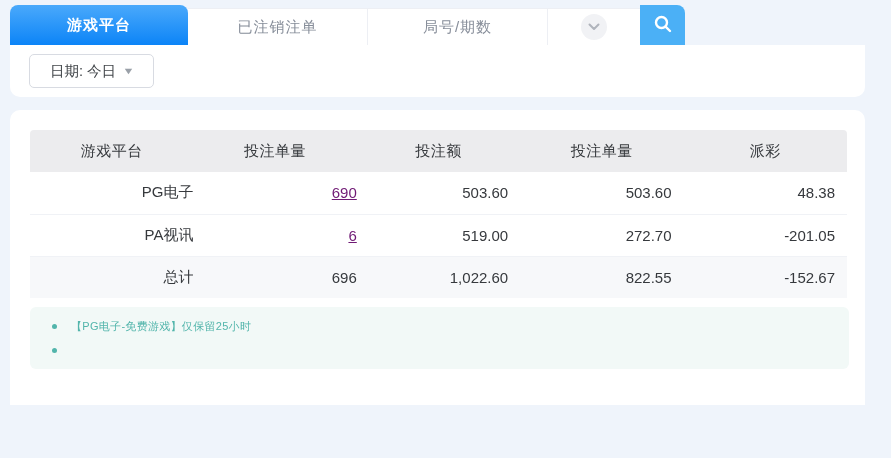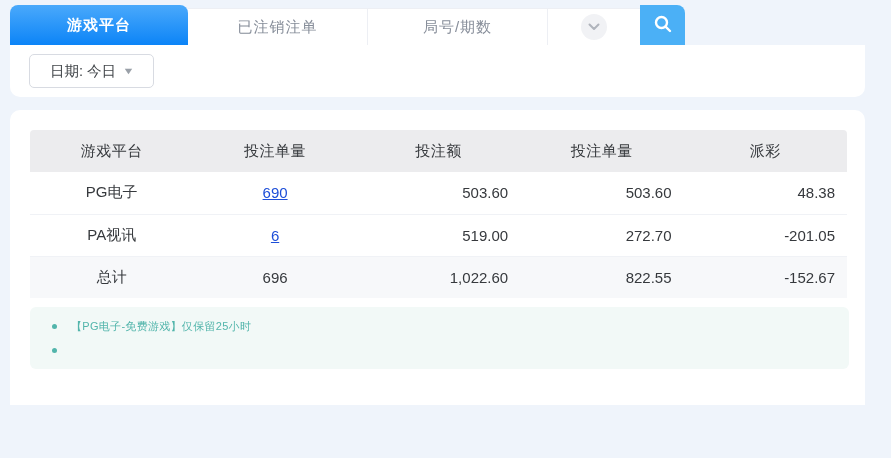--- a/index.html
+++ b/index.html
@@ -77,24 +77,24 @@
     background: #ececee;
     height: 42px; font-size: 15px; font-weight: 500; color: #36393d;
     text-align: center; letter-spacing: 0.5px;
   }
   table.stats th:first-child { border-radius: 4px 0 0 0; }
   table.stats th:last-child  { border-radius: 0 4px 0 0; }
   table.stats td {
     height: 42px; font-size: 15px; color: #36393d;
     border-bottom: 1px solid #f0f2f6;
   }
-  td.c { text-align: center; }
+  td.c { text-align: right; }
   td.r { text-align: right; padding-right: 12px; }
   tr.total-row td { background: #f7f8fa; border-bottom: none; }
-  a.count-link { color: #1d4ed8; text-decoration: underline; cursor: pointer; }
+  a.count-link { color: #701a75; text-decoration: underline; cursor: pointer; }
   .neg { color: #f85a7f; }
   
   .notes {
     margin-top: 9px;
     background: #f2f9f7;
     border-radius: 6px;
     padding: 7px 0 7px 0;
     width: calc(100% + 2px);
   }
   .note-line { display: flex; align-items: center; height: 24px; }

